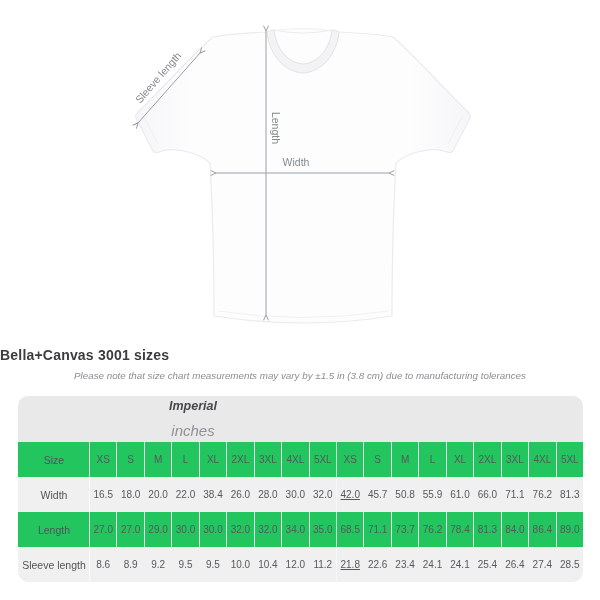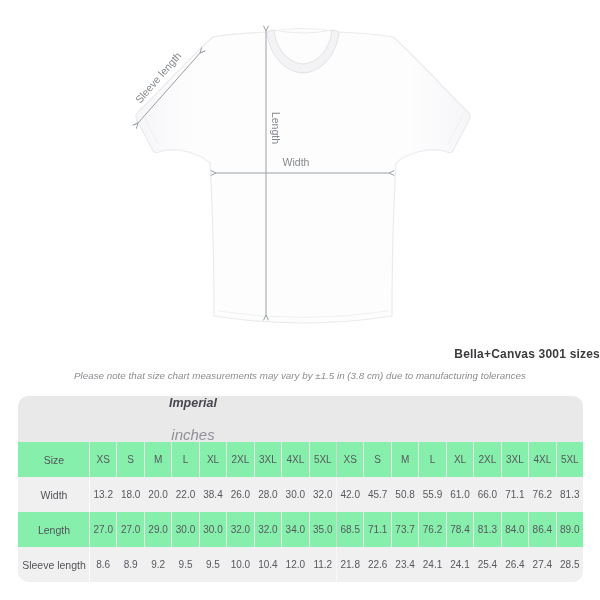--- a/index.html
+++ b/index.html
@@ -3,49 +3,49 @@
 <meta charset="utf-8">
 <style>
   html,body{margin:0;padding:0;}
   body{
     width:600px;height:600px;position:relative;background:#ffffff;
     font-family:"Liberation Sans",sans-serif;overflow:hidden;
   }
   svg text{font-family:"Liberation Sans",sans-serif;}
 
   .page-title{
-    position:absolute;top:347px;left:0;width:600px;text-align:right;
-    font-size:12px;font-weight:bold;color:#3b3c3e;letter-spacing:.2px;
+    position:absolute;top:347px;left:0;width:600px;text-align:left;
+    font-size:14px;font-weight:bold;color:#3b3c3e;letter-spacing:.2px;
   }
   .page-note{
     position:absolute;top:370px;left:0;width:600px;text-align:center;
     font-size:9.8px;font-style:italic;color:#8b8d92;
   }
 
   .sizetable{
     position:absolute;left:18px;top:396px;width:565px;
     border-radius:10px;overflow:hidden;
   }
   .thead{display:grid;grid-template-columns:318px 1fr;height:46px;background:#e9e9ea;}
-  .hgroup{display:flex;flex-direction:column;align-items:center;gap:16px;padding-left:32px;}
+  .hgroup{display:flex;flex-direction:column;align-items:center;justify-content:center;gap:9px;padding-left:32px;}
   .hlabel{font-size:12.5px;font-weight:bold;font-style:italic;color:#47484d;}
   .hunit{font-size:15px;font-style:italic;color:#8f9196;}
 
   .trow{display:grid;grid-template-columns:71px repeat(18,1fr);height:35px;}
-  .rw{background:#86efac;}
+  .rw{background:#22c55e;}
   .rg{background:#f0f0f1;}
   .cell{
     display:flex;align-items:center;justify-content:center;
     font-size:10px;color:#57585d;border-left:1px solid transparent;
     white-space:nowrap;
   }
   .rw .cell + .cell{border-left-color:#e6e6e9;}
   .rw .cell.mstart{border-left-color:#d6d6d9;}
   .rg .cell.c1{border-left-color:#fbfbfc;}
-  .rg .cell.mstart{border-left-color:#f7f7f9;}
+  .rg .cell.mstart{border-left-color:#f7f7f9;text-decoration:underline;}
   .cell.label{font-size:10.5px;color:#525358;}
 </style>
 </head>
 <body>
 
 <svg width="600" height="342" viewBox="0 0 600 342" style="position:absolute;top:0;left:0;">
   <defs>
     <linearGradient id="shirtg" x1="0" y1="0" x2="1" y2="0">
       <stop offset="0" stop-color="#f6f6f8"></stop>
       <stop offset="0.18" stop-color="#fdfdfe"></stop>
@@ -130,21 +130,21 @@
     <div class="cell">L</div>
     <div class="cell">XL</div>
     <div class="cell">2XL</div>
     <div class="cell">3XL</div>
     <div class="cell">4XL</div>
     <div class="cell">5XL</div>
   </div>
 
   <div class="trow rg">
     <div class="cell label">Width</div>
-    <div class="cell c1">13.2</div>
+    <div class="cell c1">16.5</div>
     <div class="cell">18.0</div>
     <div class="cell">20.0</div>
     <div class="cell">22.0</div>
     <div class="cell">38.4</div>
     <div class="cell">26.0</div>
     <div class="cell">28.0</div>
     <div class="cell">30.0</div>
     <div class="cell">32.0</div>
     <div class="cell mstart">42.0</div>
     <div class="cell">45.7</div>

